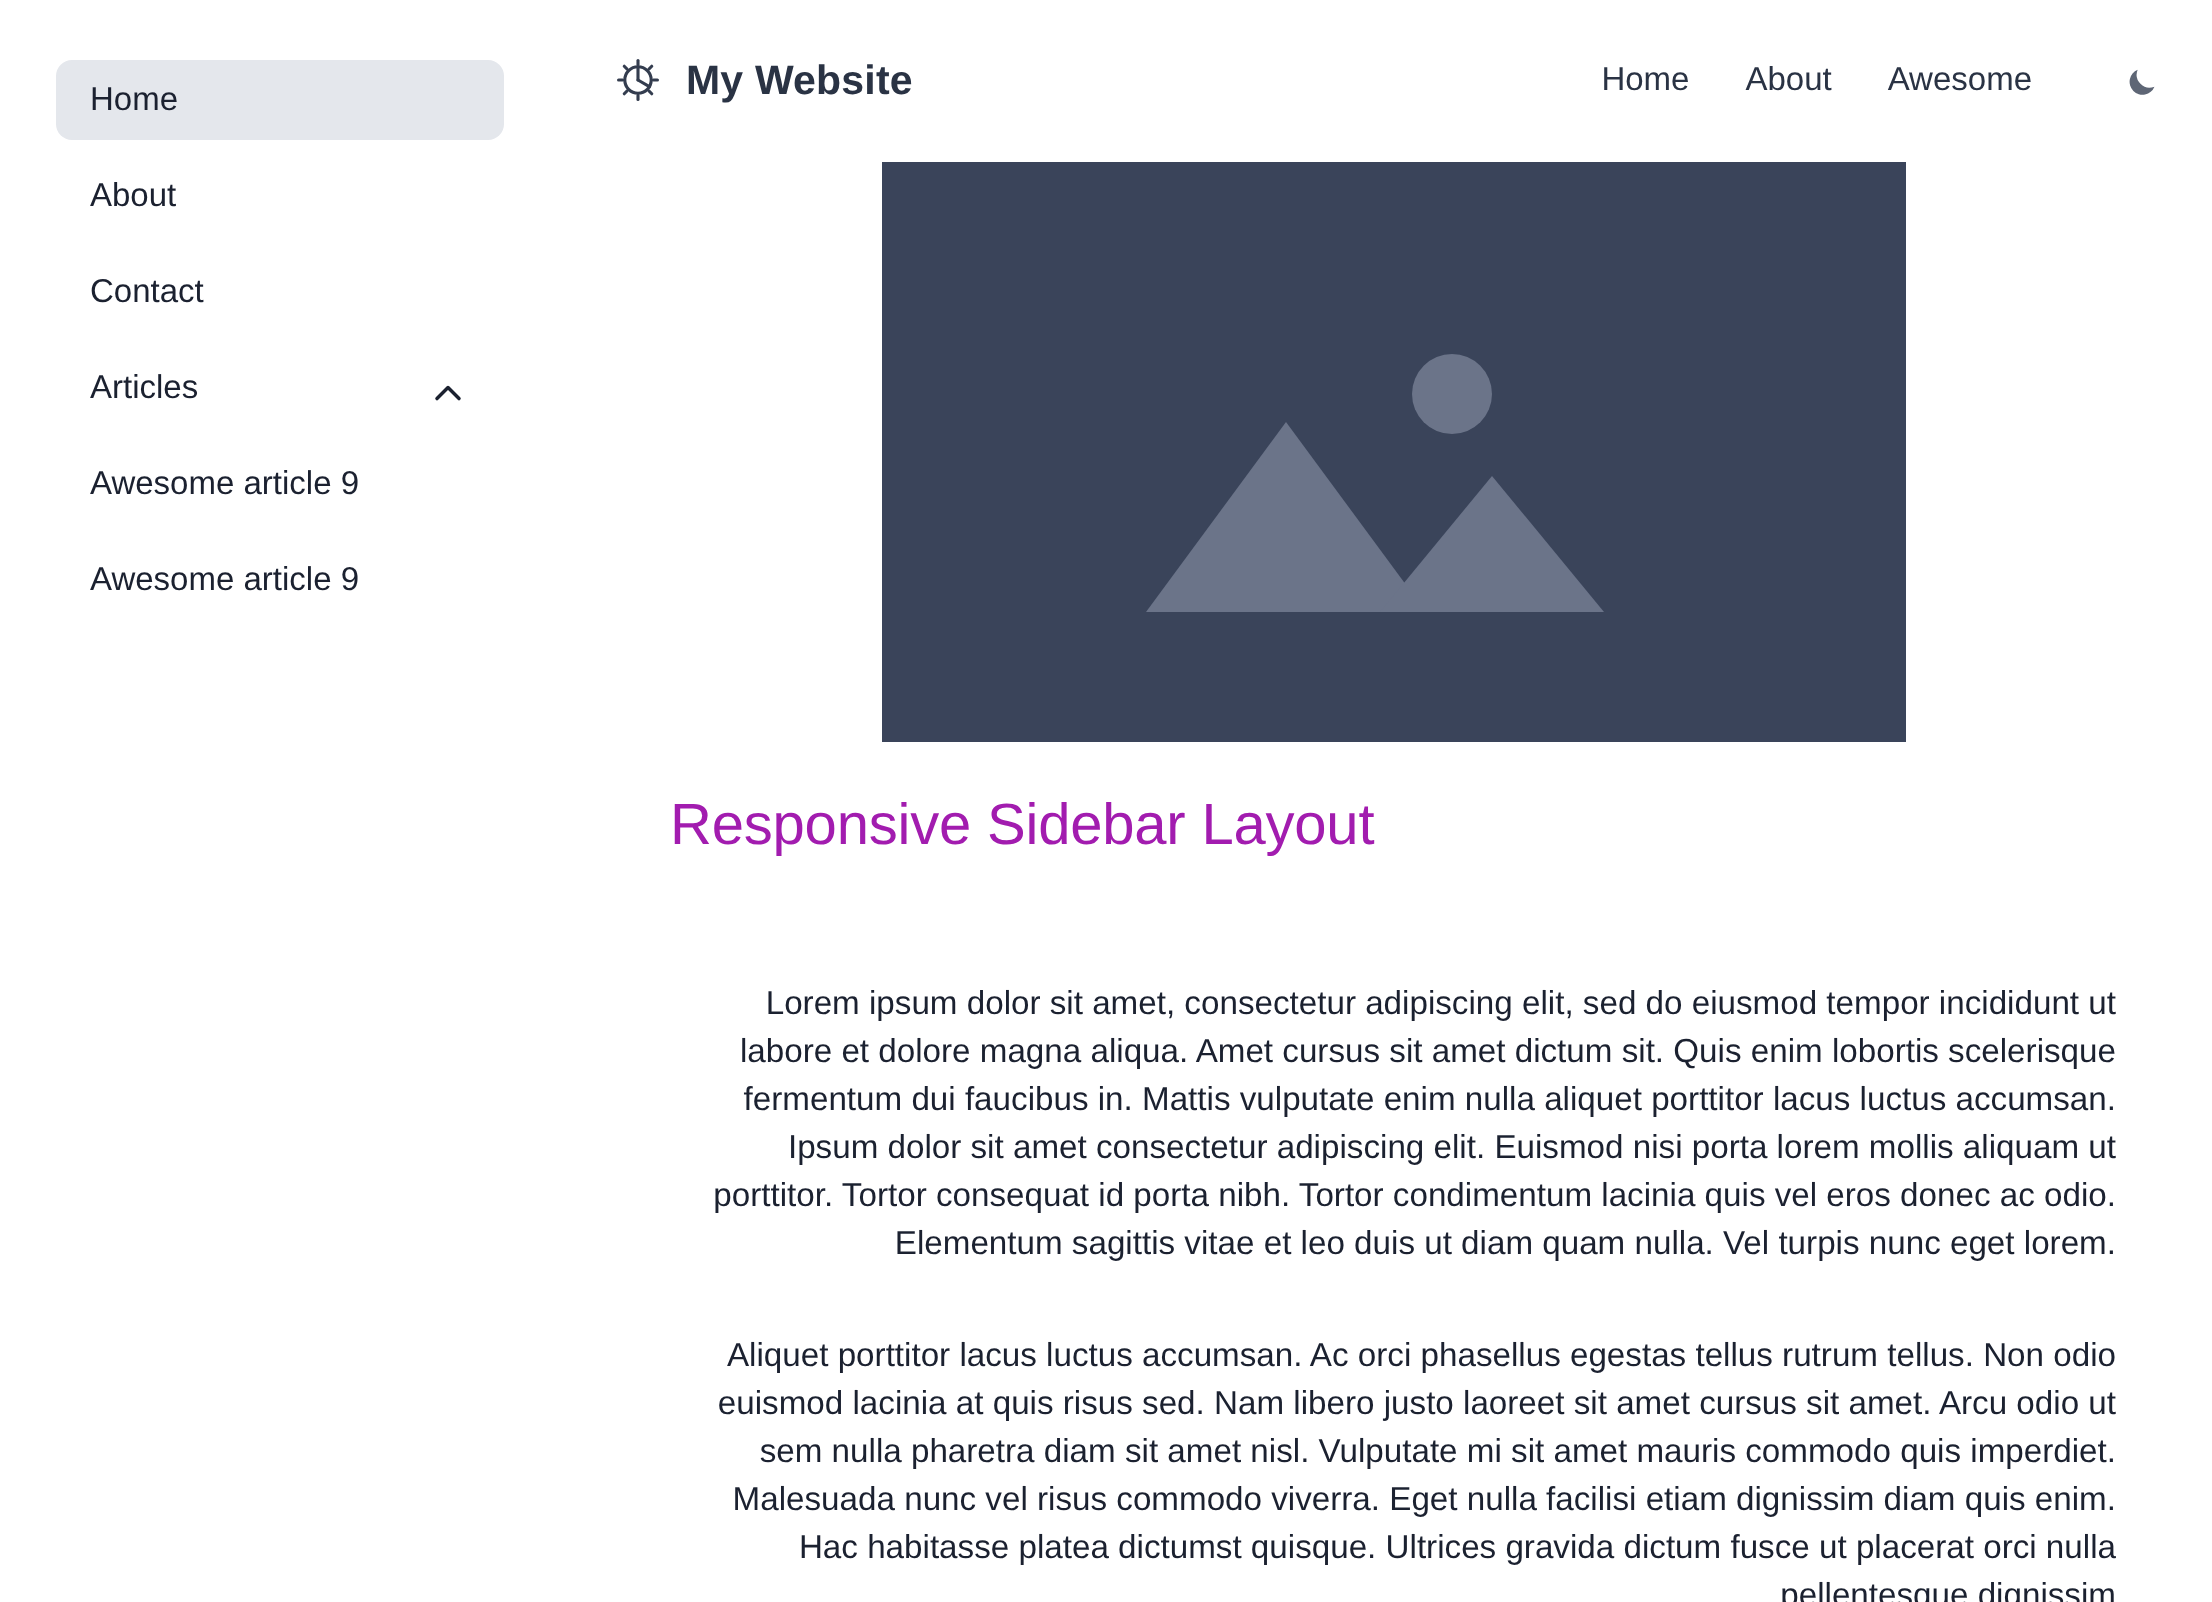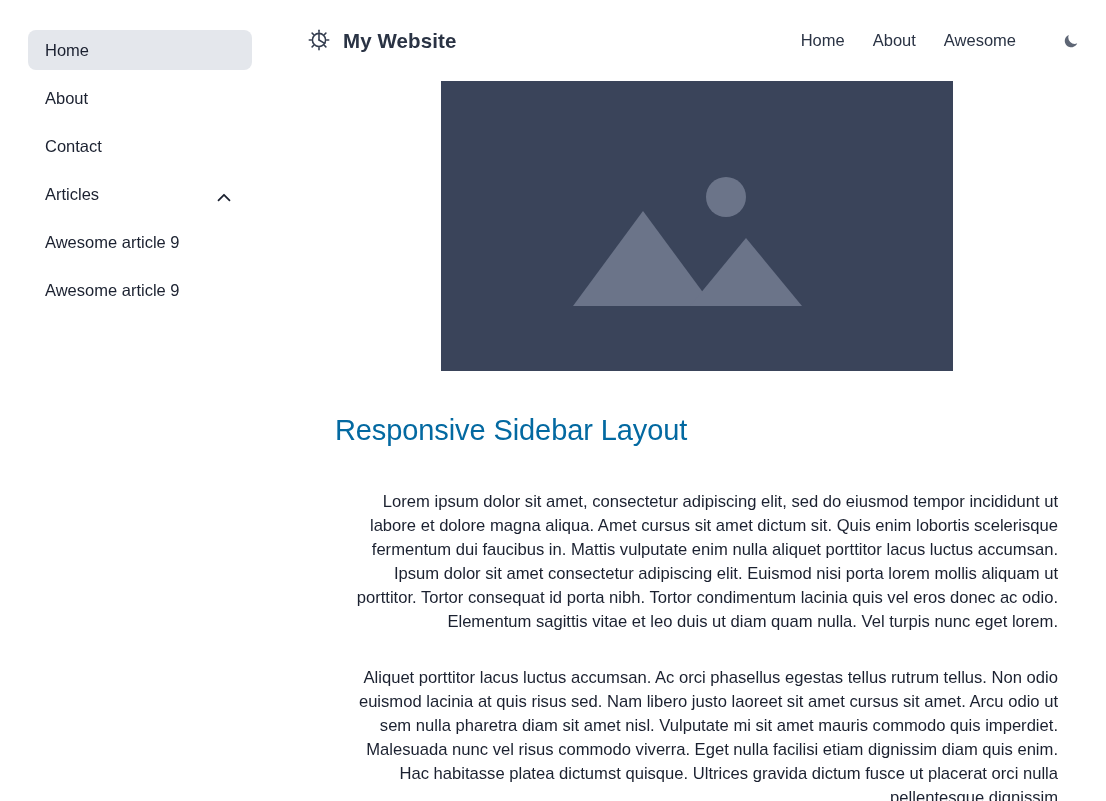--- a/index.html
+++ b/index.html
@@ -143,25 +143,25 @@
     height: 290px;
     background: #3a445a;
     display: block;
   }
 
   #hero-image svg { display: block; width: 100%; height: 100%; }
 
   #article-title {
     position: absolute;
     left: 55px;
-    top: 331px;
+    top: 314px;
     width: 740px;
     font-size: 29px;
     font-weight: normal;
-    color: #0369a1;
+    color: #a21caf;
     letter-spacing: -0.1px;
     line-height: 1.25;
   }
 
   .para {
     position: absolute;
     left: 55px;
     width: 723px;
     font-size: 16.6px;
     line-height: 24px;

